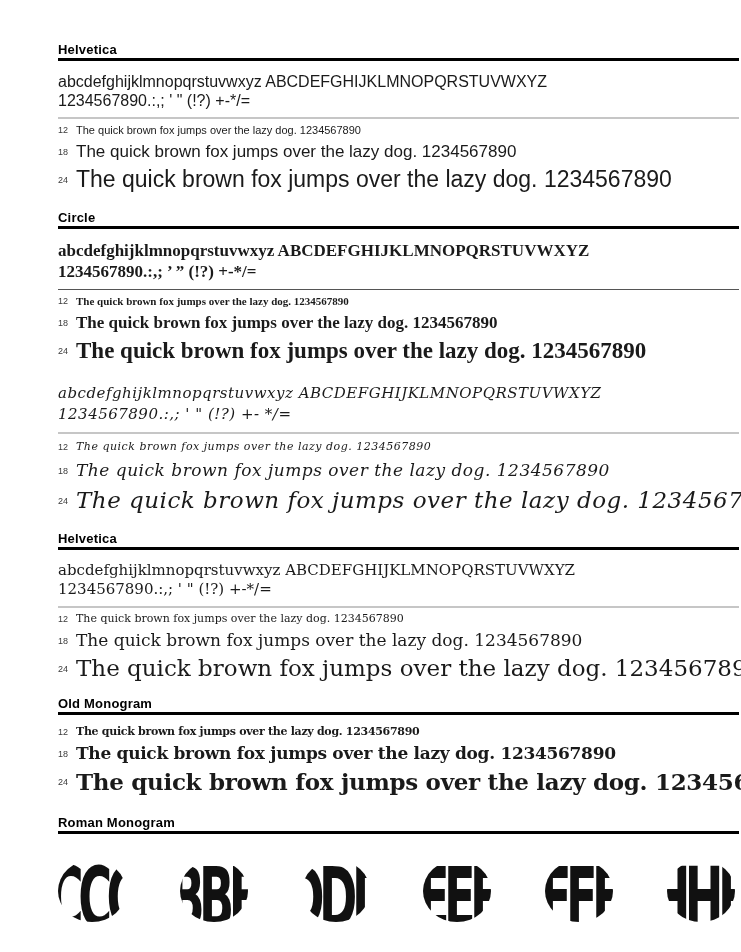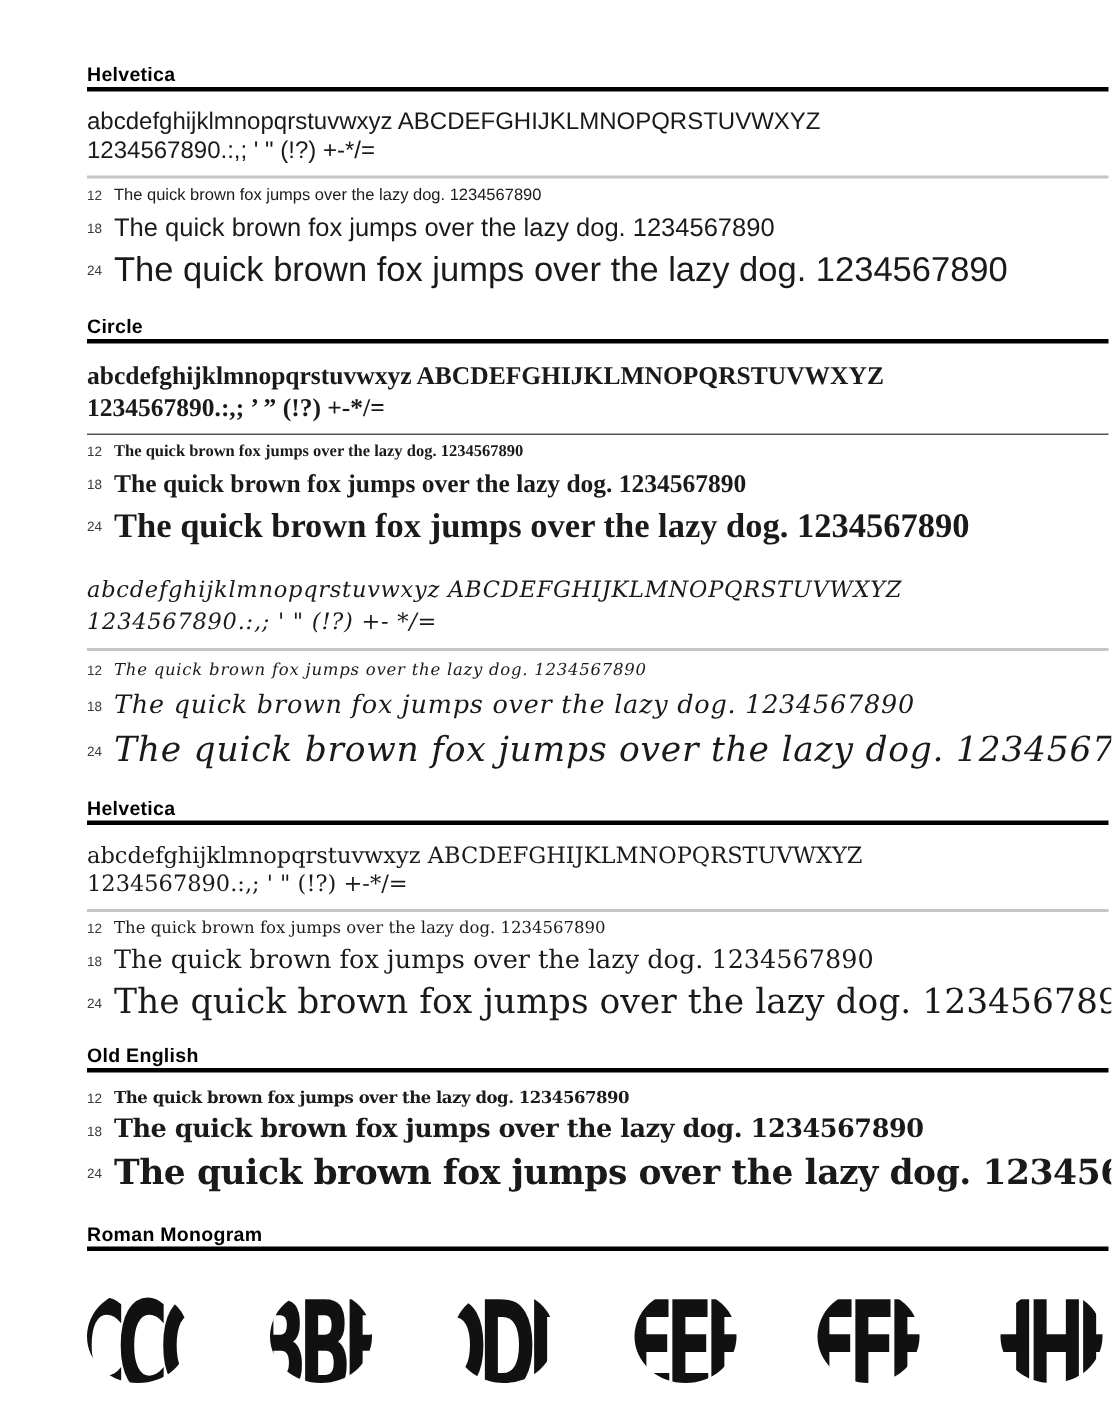--- a/index.html
+++ b/index.html
@@ -166,21 +166,21 @@
       <span class="size-label">18</span>
       <span class="sample-text f-clarendon s18">The quick brown fox jumps over the lazy dog. 1234567890</span>
     </div>
     <div class="sample-row">
       <span class="size-label">24</span>
       <span class="sample-text f-clarendon s24">The quick brown fox jumps over the lazy dog. 1234567890</span>
     </div>
   </section>
 
   <section class="font-section sec-oldenglish">
-    <h2 class="section-header">Old English</h2>
+    <h2 class="section-header">Old Monogram</h2>
     <div class="sample-row">
       <span class="size-label">12</span>
       <span class="sample-text f-oldenglish s12">The quick brown fox jumps over the lazy dog. 1234567890</span>
     </div>
     <div class="sample-row">
       <span class="size-label">18</span>
       <span class="sample-text f-oldenglish s18">The quick brown fox jumps over the lazy dog. 1234567890</span>
     </div>
     <div class="sample-row">
       <span class="size-label">24</span>

